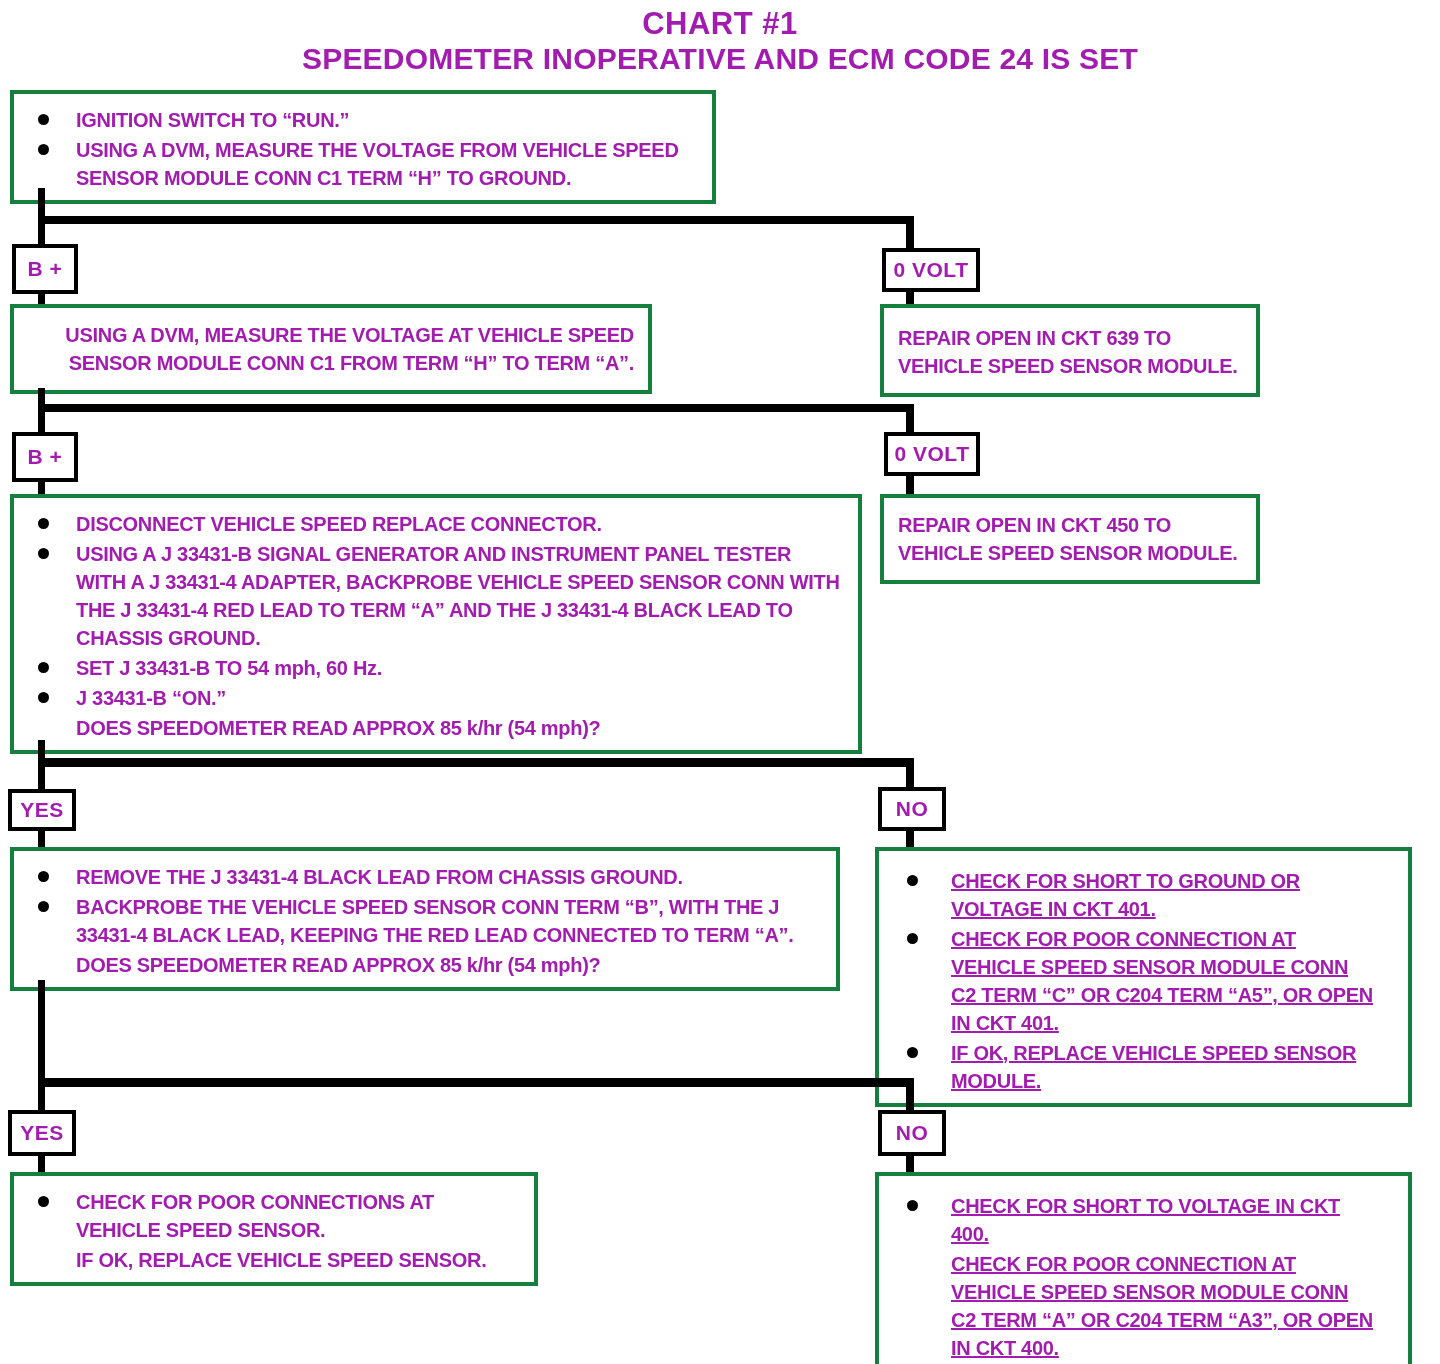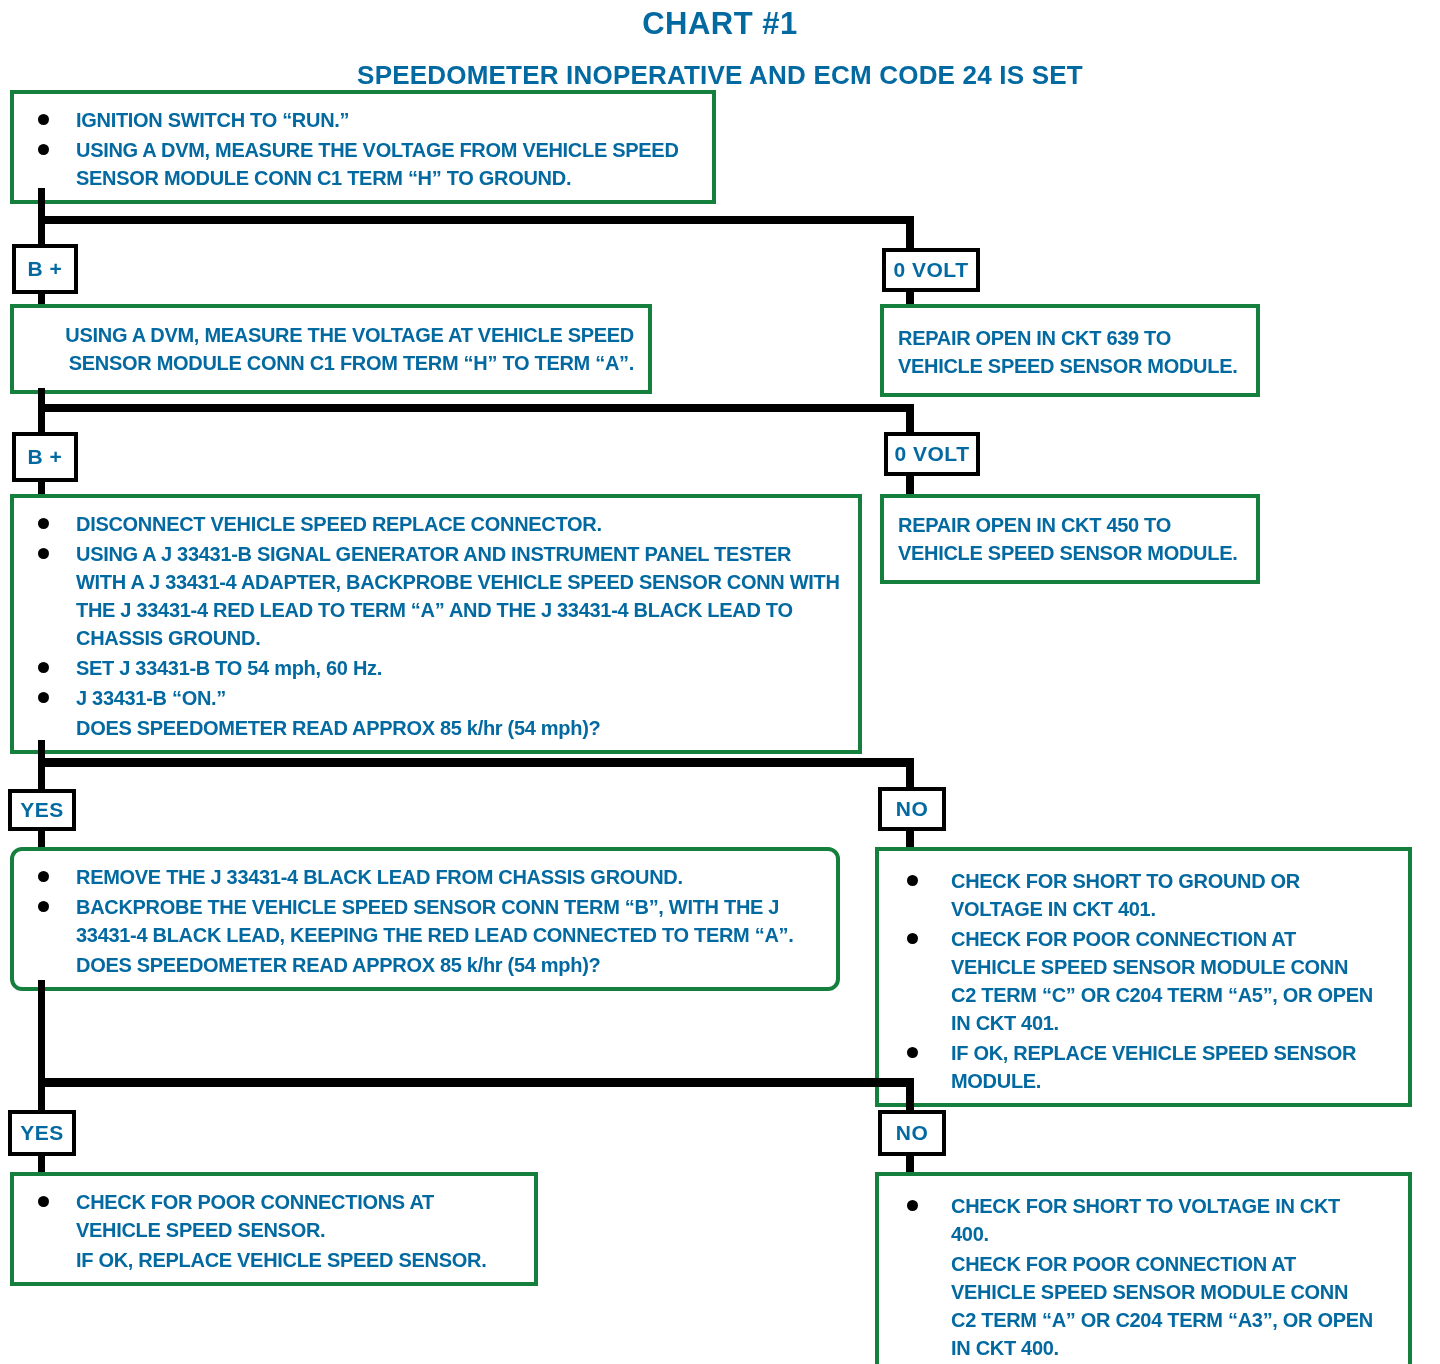--- a/index.html
+++ b/index.html
@@ -1,31 +1,31 @@
 <!DOCTYPE html>
 <html><head>
 <meta charset="utf-8">
 <style>
   html,body{margin:0;padding:0;background:#ffffff;}
   .canvas{
     position:relative;
     width:1440px;height:1364px;
     background:#ffffff;
     font-family:"Liberation Sans","DejaVu Sans",sans-serif;
-    color:#0369a1;
+    color:#a21caf;
     overflow:hidden;
   }
   .title-wrap{position:absolute;left:0;top:0;width:1440px;text-align:center;}
   .title-main{
     font-size:31px;font-weight:bold;letter-spacing:0.5px;
     margin-top:6px;
   }
   .title-sub{
-    font-size:26px;font-weight:bold;letter-spacing:0.2px;
-    margin-top:18px;
+    font-size:30px;font-weight:bold;letter-spacing:0.2px;
+    margin-top:0;
   }
   .box{
     position:absolute;
     border:4px solid #15803d;
     background:#fff;
     box-sizing:border-box;
     font-weight:bold;
     font-size:20px;
     line-height:28px;
     letter-spacing:-0.3px;
@@ -44,21 +44,21 @@
   .row + .row{margin-top:2px;}
   .dot{flex:0 0 46px;}
   .dot::before{
     content:"";display:block;width:11px;height:11px;border-radius:50%;
     background:#000;margin:8px 0 0 8px;
   }
   .row.nob .dot::before{display:none;}
   .txt{flex:1 1 auto;}
   .plain{padding:13px 14px;}
   
-  .rbox .rows{padding:16px 32px 8px 20px;}
+  .rbox .rows{padding:16px 32px 8px 20px;text-decoration:underline;}
   .rbox .dot{flex:0 0 52px;}
 </style>
 </head>
 <body>
 
 <div class="canvas">
 
   <div class="title-wrap">
     <div class="title-main">CHART #1</div>
     <div class="title-sub">SPEEDOMETER INOPERATIVE AND ECM CODE 24 IS SET</div>
@@ -147,21 +147,21 @@
   <div class="label-box" style="left:8px;top:789px;width:68px;height:42px;">
     <span>YES</span>
   </div>
   <div class="label-box" style="left:878px;top:787px;width:68px;height:44px;">
     <span>NO</span>
   </div>
 
   <div class="line" style="left:38px;top:831px;width:7px;height:16px;"></div>
   <div class="line" style="left:906px;top:831px;width:8px;height:16px;"></div>
 
-  <div class="box" style="left:10px;top:847px;width:830px;min-height:133px;border-radius:12px;">
+  <div class="box" style="left:10px;top:847px;width:830px;min-height:133px;">
     <div class="rows">
       <div class="row">
         <span class="dot"></span>
         <span class="txt">REMOVE THE J 33431-4 BLACK LEAD FROM CHASSIS GROUND.</span>
       </div>
       <div class="row">
         <span class="dot"></span>
         <span class="txt">BACKPROBE THE VEHICLE SPEED SENSOR CONN TERM “B”, WITH THE J 33431-4 BLACK LEAD, KEEPING THE RED LEAD CONNECTED TO TERM “A”.</span>
       </div>
       <div class="row nob">

